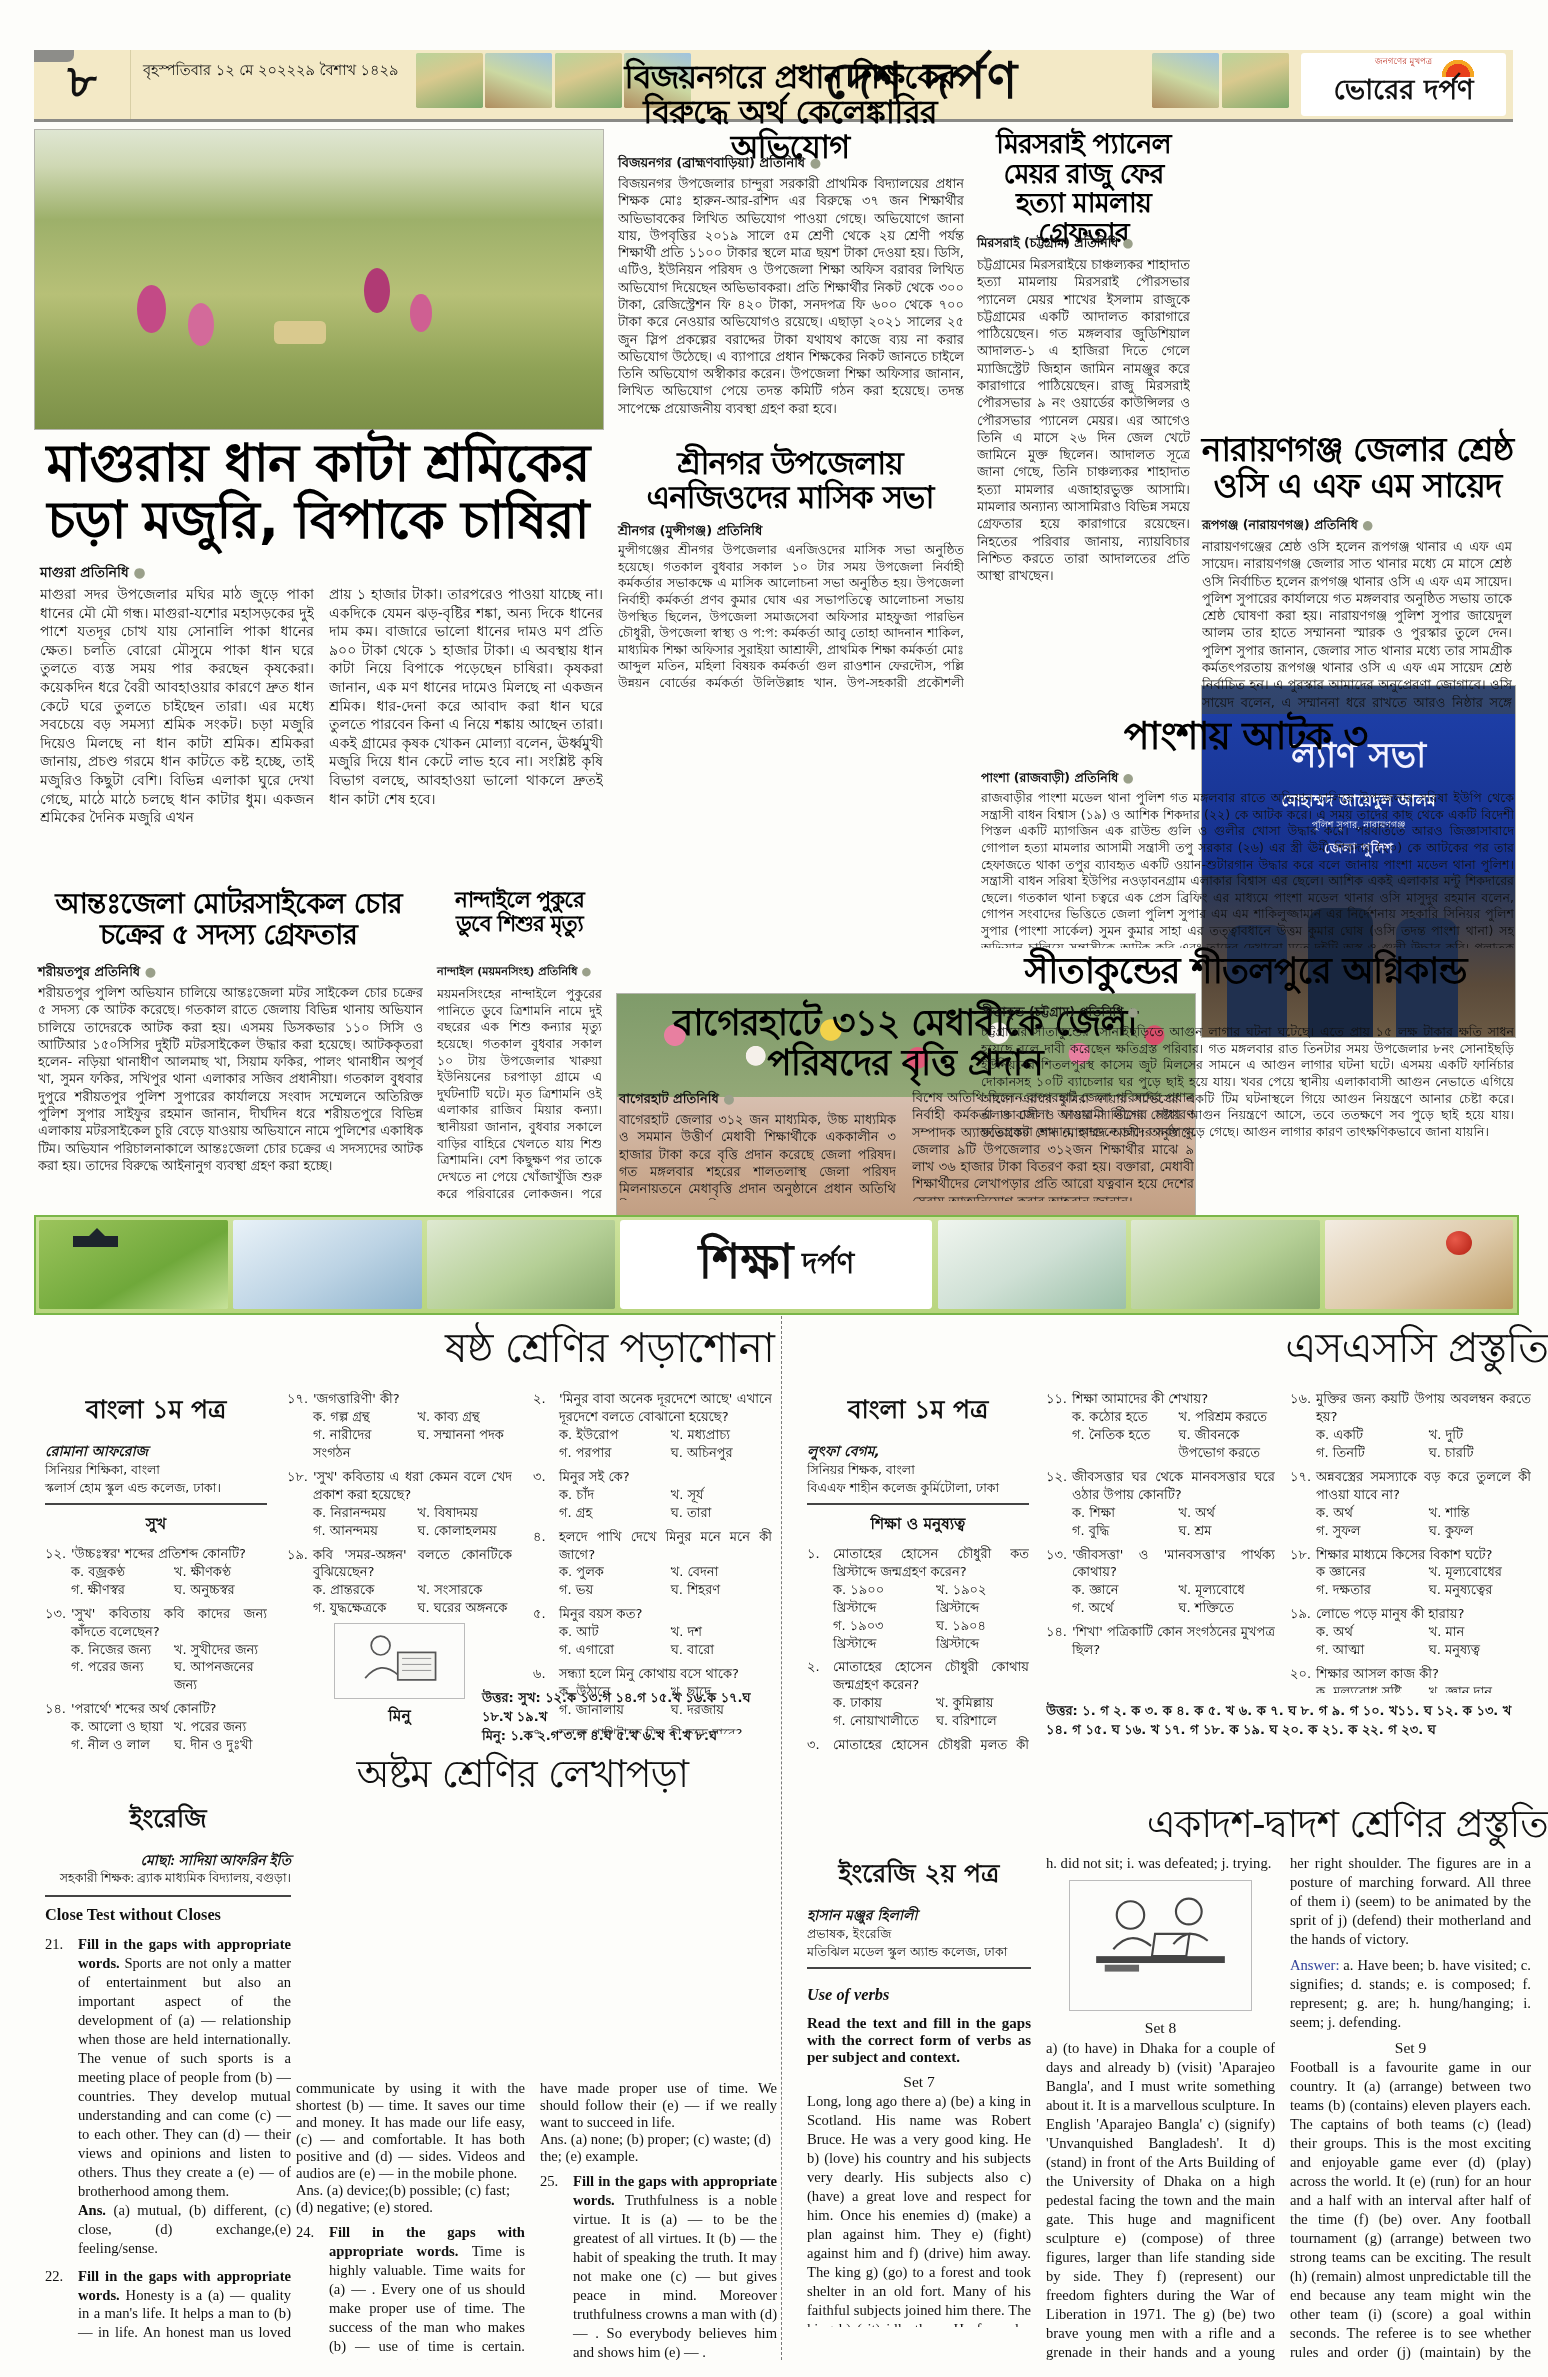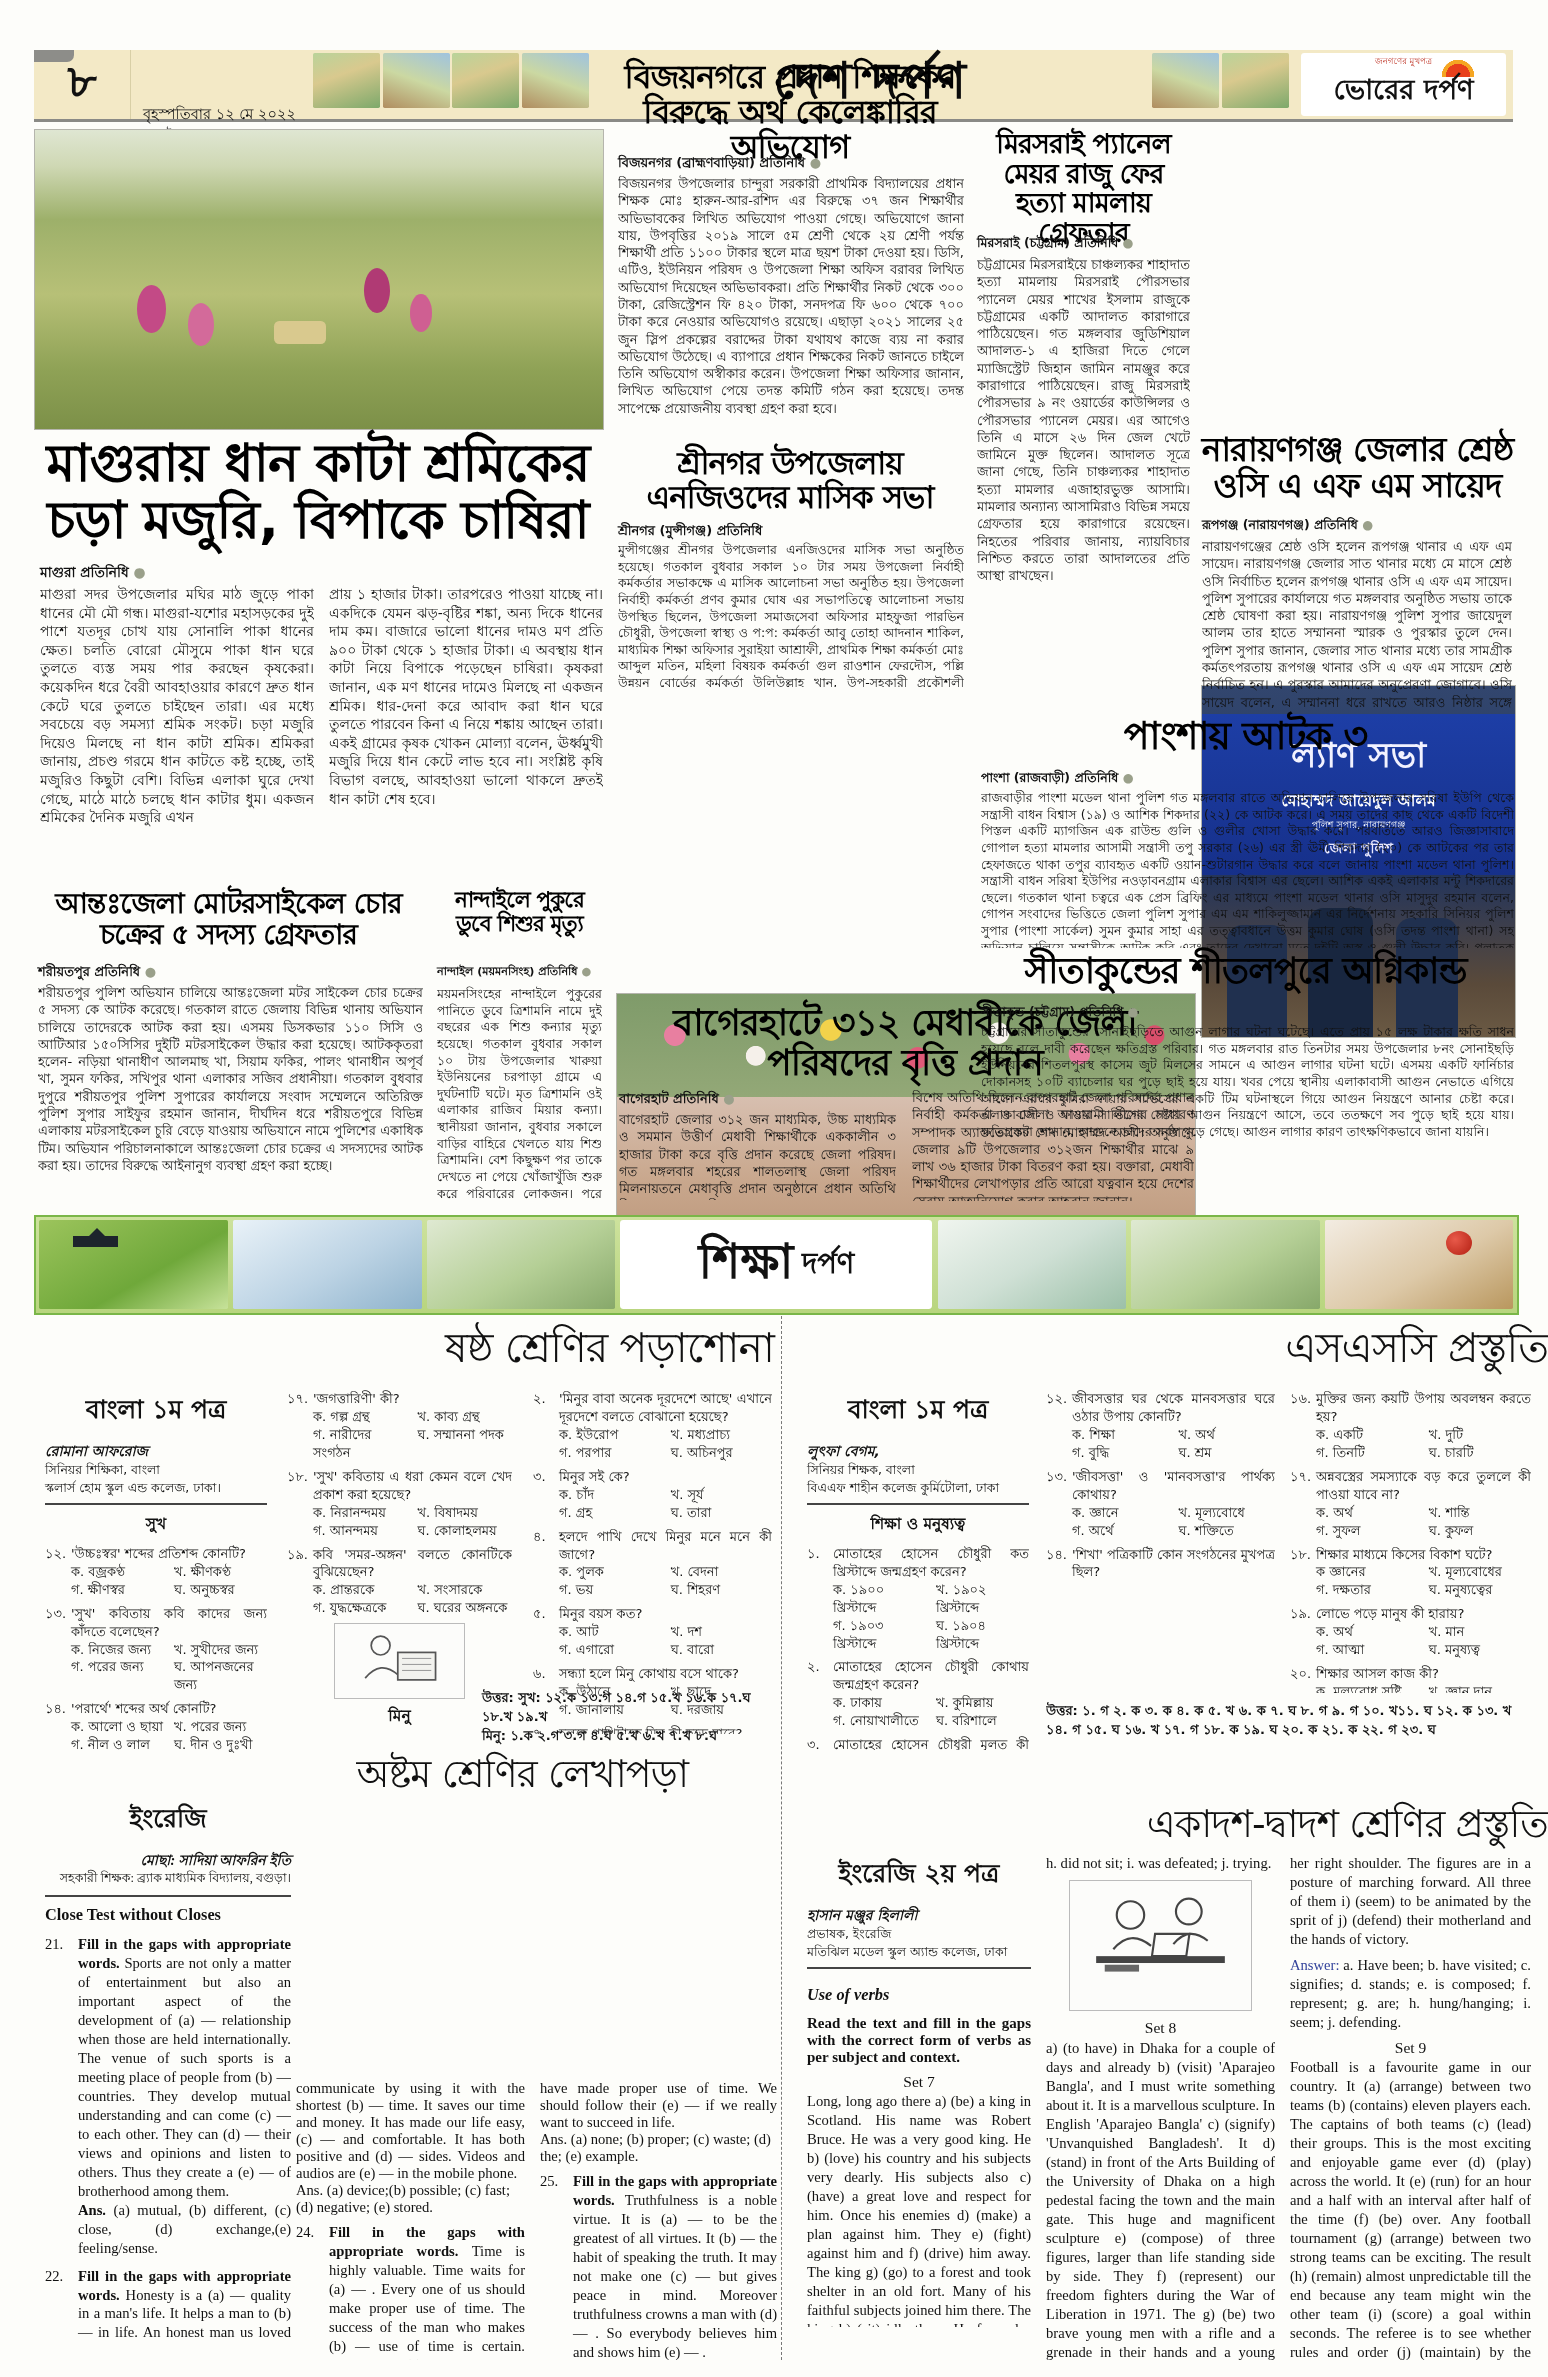--- a/index.html
+++ b/index.html
@@ -4,21 +4,21 @@
 <style>
   html,body{margin:0;padding:0;}
   body{width:1548px;height:2377px;position:relative;background:#fdfdfa;
        font-family:"DejaVu Sans","Liberation Sans",sans-serif;color:#111;}
   .abs{position:absolute;}
   
   .hdr-strip{background:#f3e9c6;border-bottom:3.4px solid #8a8a86;display:flex;align-items:stretch;}
   .pgbadge{width:96px;background:#f3e9c6;position:relative;display:flex;align-items:center;justify-content:center;
            font-size:45px;font-weight:bold;border-right:0.9px solid #d8cfa6;}
   .pgbadge:before{content:"";position:absolute;left:0;top:0;width:40px;height:12px;background:#8d8d89;border-radius:0 0 6.9px 0;}
-  .dateblk{padding:8.6px 12px;font-size:14.6px;line-height:1.45;display:flex;flex-direction:column;justify-content:space-between;margin-top:44px;}
+  .dateblk{padding:8.6px 12px;font-size:14.6px;line-height:1.45;display:flex;flex-direction:row;justify-content:space-between;}
   .photostrip{flex:0 0 auto;display:flex;gap:2.6px;padding:3.4px 5.2px;}
   .pht{width:67px;height:55px;border-radius:1.7px;background:linear-gradient(160deg,#b9d39a 0%,#d9c98e 40%,#7da96b 100%);}
   .pht.alt{background:linear-gradient(200deg,#9fc3df 0%,#cbd8a2 50%,#b08d5f 100%);}
   .masthead{flex:1;display:flex;align-items:center;justify-content:center;font-size:50px;font-weight:bold;letter-spacing:1.7px;color:#0a0a0a;}
   .brandbox{margin:3.4px 6.9px;background:#fff;border-radius:3.4px;padding:1.7px 12px;display:flex;flex-direction:column;align-items:center;justify-content:center;position:relative;min-width:181px;}
   .brandtag{font-size:8.6px;color:#c0392b;z-index:2;}
   .brandname{font-size:27.5px;font-weight:bold;z-index:2;color:#111;}
   .sun{position:absolute;top:3.4px;right:29px;width:38px;height:20.6px;overflow:hidden;z-index:1;}
   .sun i{display:block;width:38px;height:38px;border-radius:50%;background:radial-gradient(circle,#e8401c 0 45%,#f5a623 46% 60%,transparent 61%);}
   
@@ -471,20 +471,32 @@
           <span class="qn">৩.</span>
           <span class="qt">মোতাহের হোসেন চৌধুরী মূলত কী ছিলেন?</span>
         </div>
       </div>
     </div>
 </div>
 <div class="abs clip" style="left:1046px;top:1390px;width:229px;height:344px;">
   <div>
       <div class="q">
         <div class="qrow">
+          <span class="qn">১১.</span>
+          <span class="qt">শিক্ষা আমাদের কী শেখায়?</span>
+        </div>
+        <div class="opts">
+          <span>ক. কঠোর হতে</span>
+          <span>খ. পরিশ্রম করতে</span>
+          <span>গ. নৈতিক হতে</span>
+          <span>ঘ. জীবনকে উপভোগ করতে</span>
+        </div>
+      </div>
+      <div class="q">
+        <div class="qrow">
           <span class="qn">১২.</span>
           <span class="qt">জীবসত্তার ঘর থেকে মানবসত্তার ঘরে ওঠার উপায় কোনটি?</span>
         </div>
         <div class="opts">
           <span>ক. শিক্ষা</span>
           <span>খ. অর্থ</span>
           <span>গ. বুদ্ধি</span>
           <span>ঘ. শ্রম</span>
         </div>
       </div>

